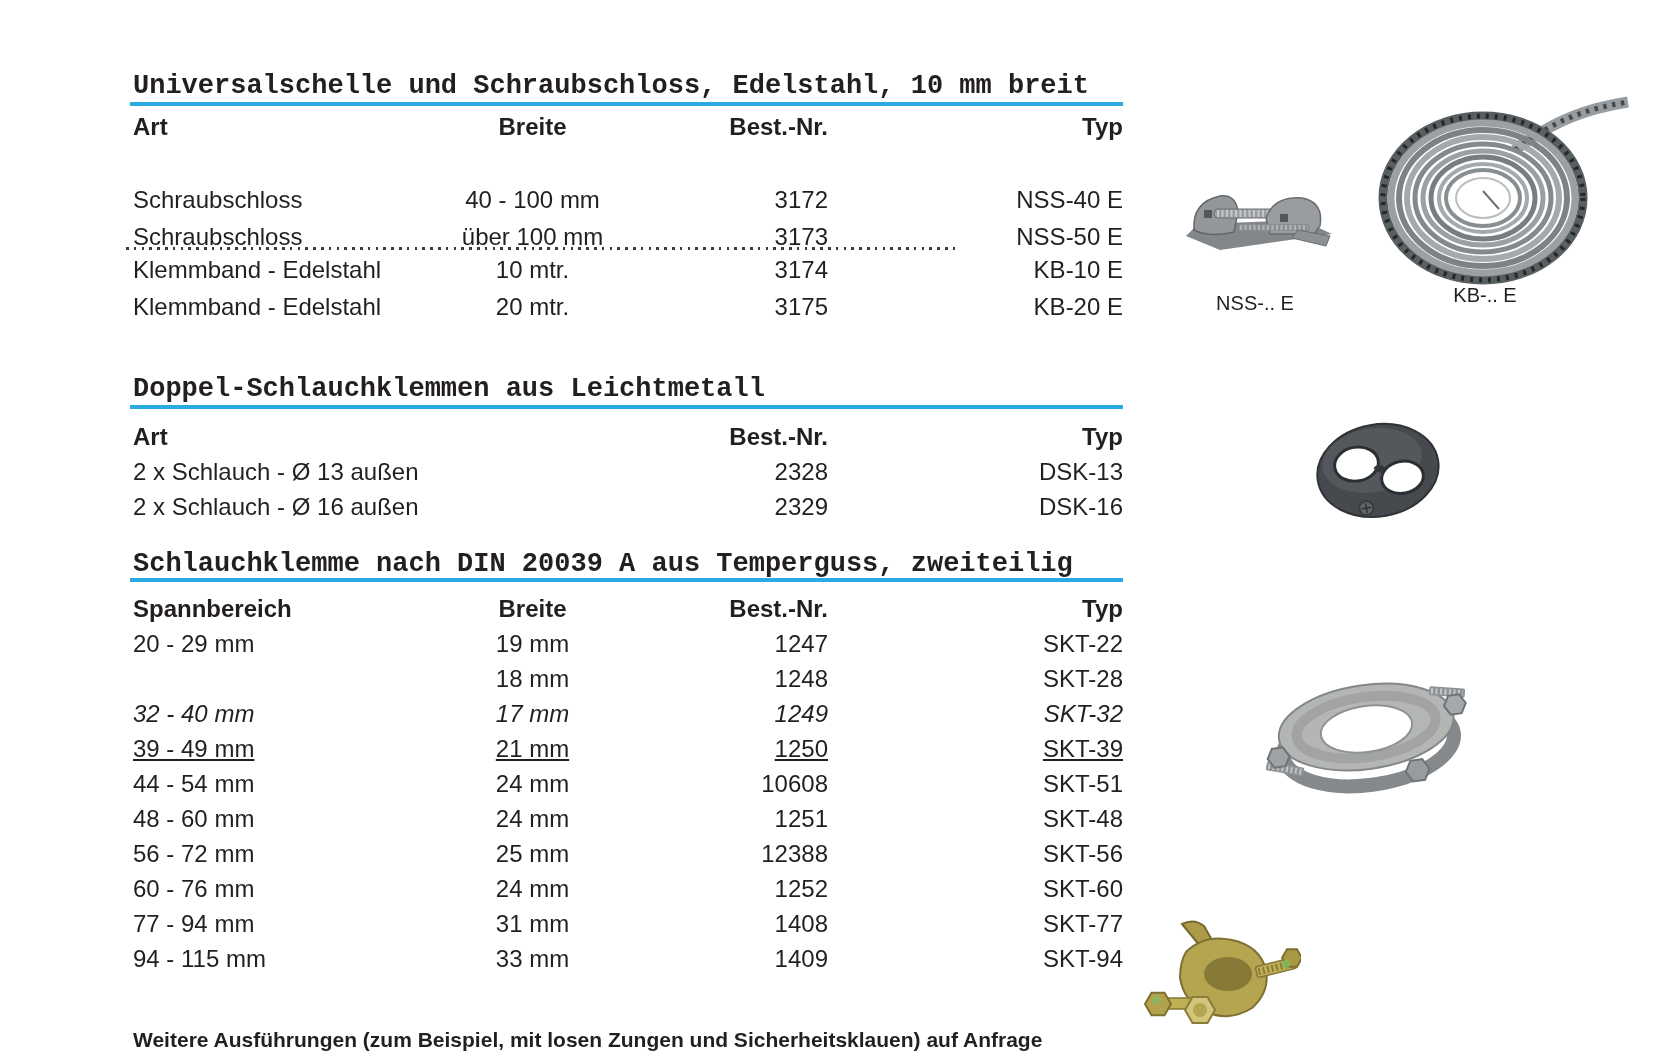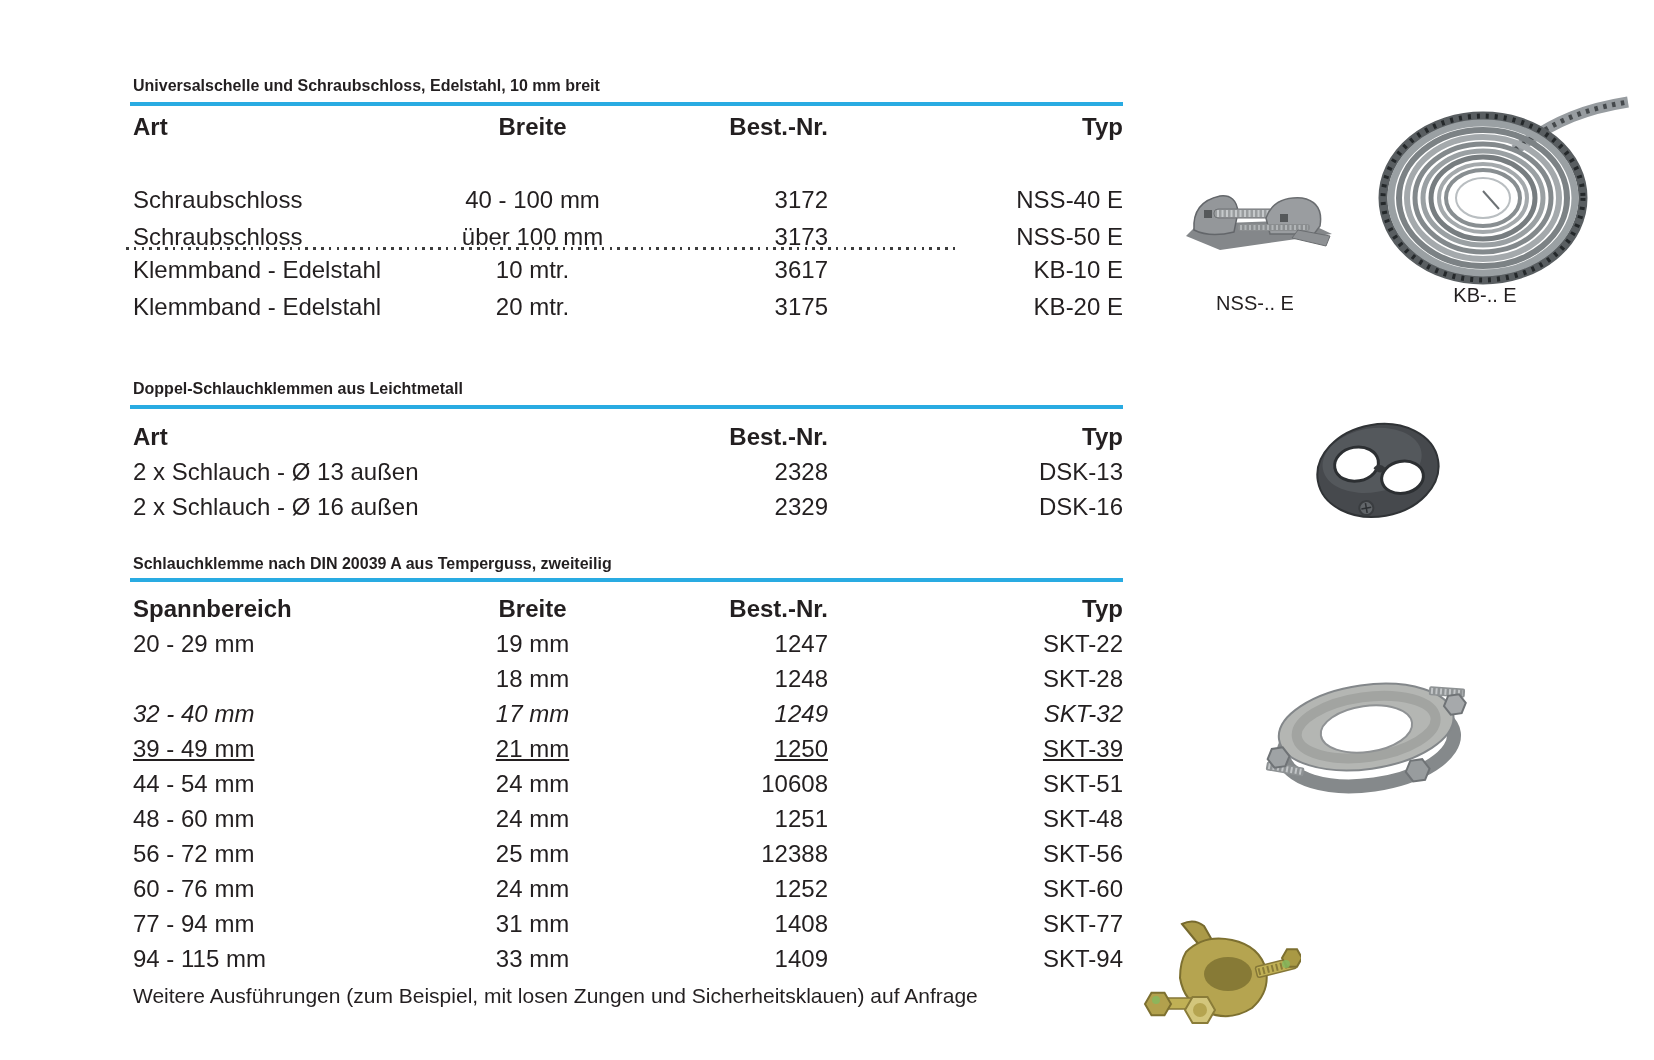--- a/index.html
+++ b/index.html
@@ -1,36 +1,36 @@
 <!DOCTYPE html>
 <html><head>
 <meta charset="utf-8">
 <style>
   * { margin:0; padding:0; box-sizing:border-box; }
   html,body { background:#ffffff; }
   body { width:1654px; height:1060px; font-family:"Liberation Sans", sans-serif; color:#231f20; }
   .page { position:relative; width:1654px; height:1060px; background:#fff; overflow:hidden; }
 
   .tbl { position:absolute; left:130px; width:993px; }
-  .tbl-title { position:absolute; left:3px; top:0; font-size:16px; font-weight:bold; line-height:22px; white-space:nowrap; }
+  .tbl-title { position:absolute; left:3px; top:0; font-size:27px; font-weight:bold; line-height:22px; white-space:nowrap;font-family:Liberation Mono, monospace; }
   .rule { position:absolute; left:0; width:993px; height:4px; background:#29ABE2; }
 
   .row { position:absolute; left:0; width:993px; height:24px; display:grid;
          grid-template-columns:300px 205px 193px 37px 258px;
          font-size:24px; line-height:24px; white-space:nowrap; }
   .row.head { font-weight:bold; }
   .c1 { grid-column:1; text-align:left; padding-left:3px; }
   .c2 { grid-column:2; text-align:center; }
   .c3 { grid-column:3; text-align:right; }
   .c5 { grid-column:5; text-align:right;margin-left:21px; }
 
   .dotline { position:absolute; left:-4px; top:172px; width:834px; height:3px;
              background:repeating-linear-gradient(90deg,#3c3c3c 0 2.6px, transparent 2.6px 7.8px); }
 
-  .footer-note { position:absolute; left:133px; top:984px; font-size:21px; font-weight:normal; white-space:nowrap; }
+  .footer-note { position:absolute; left:133px; top:1028px; font-size:21px; font-weight:bold; white-space:nowrap; }
 
   .art-img { position:absolute; }
   .img-label { position:absolute; font-size:20px; line-height:22px; text-align:center; width:140px; white-space:nowrap; }
 </style>
 </head>
 <body>
 
 <div class="page">
 
   <section class="tbl" style="top:75px; height:250px;">
@@ -51,21 +51,21 @@
     <div class="row" style="top:150px;">
       <span class="c1">Schraubschloss</span>
       <span class="c2">über 100 mm</span>
       <span class="c3">3173</span>
       <span class="c5">NSS-50 E</span>
     </div>
     <div class="dotline"></div>
     <div class="row" style="top:183px;">
       <span class="c1">Klemmband - Edelstahl</span>
       <span class="c2">10 mtr.</span>
-      <span class="c3">3617</span>
+      <span class="c3">3174</span>
       <span class="c5">KB-10 E</span>
     </div>
     <div class="row" style="top:220px;">
       <span class="c1">Klemmband - Edelstahl</span>
       <span class="c2">20 mtr.</span>
       <span class="c3">3175</span>
       <span class="c5">KB-20 E</span>
     </div>
   </section>
 

